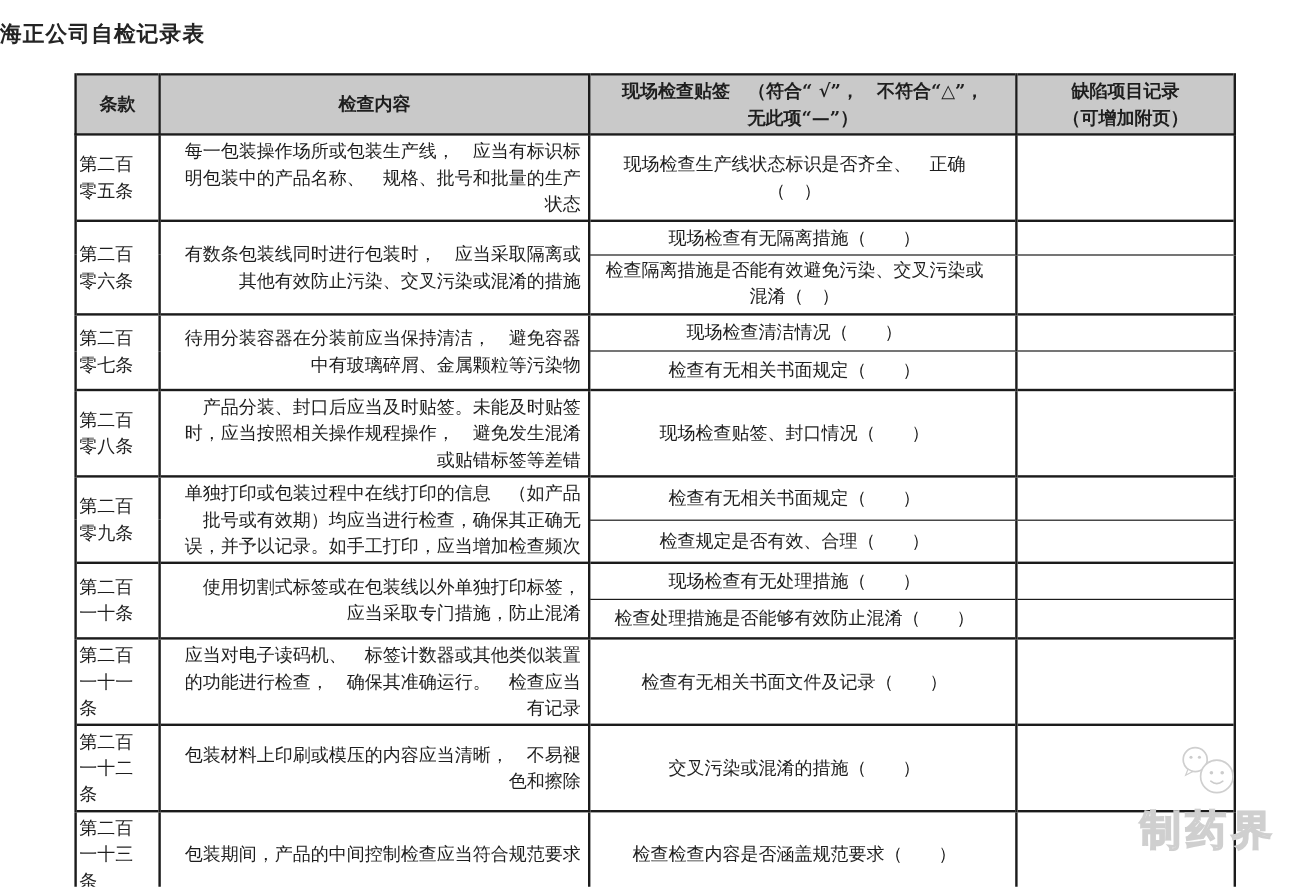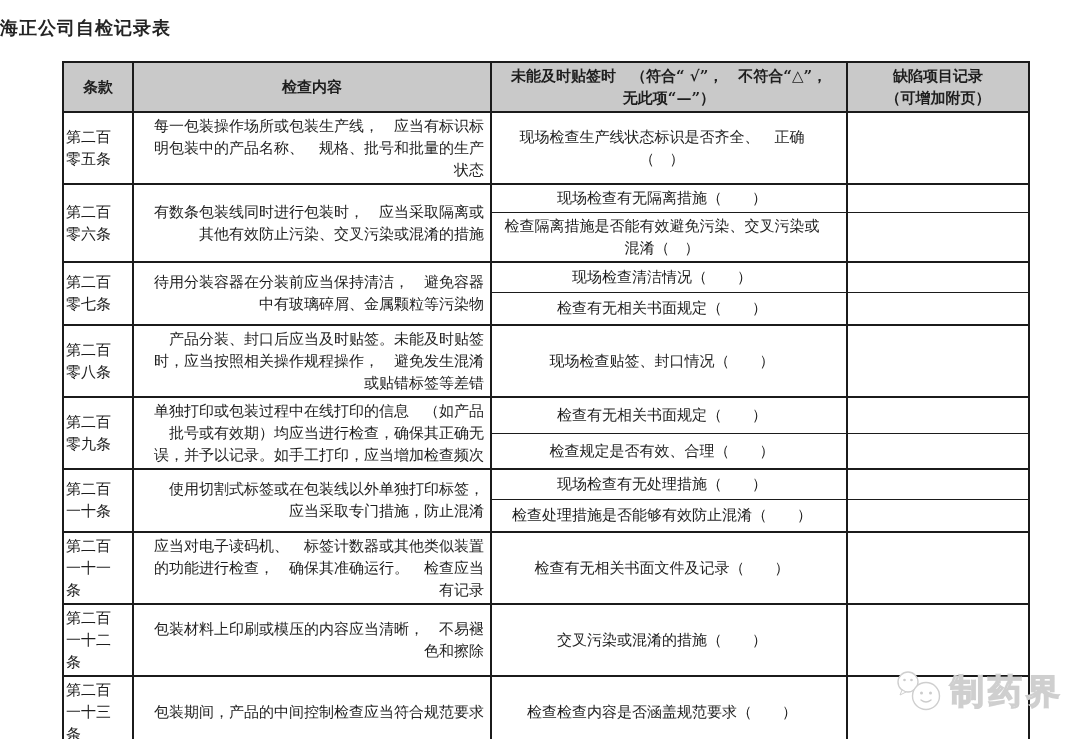--- a/index.html
+++ b/index.html
@@ -64,22 +64,24 @@
   td.method {
     text-align: center;
     padding: 2px 24px 2px 10px;
   }
   td.defect { padding: 2px 4px; }
   .watermark {
     position: absolute;
     right: 16px;
     bottom: 24px;
     display: flex;
+    align-items: center;
     gap: 5px;
     pointer-events: none;
+    flex-direction: column;
   }
   .wm-text {
     font-size: 34px;
     font-weight: bold;
     letter-spacing: 4px;
     color: #ffffff;
     -webkit-text-stroke: 1.3px #cfcfcf;
     text-shadow: 0 0 1px #d4d4d4;
     white-space: nowrap;
   }
@@ -95,21 +97,21 @@
     <colgroup>
       <col style="width:70px">
       <col style="width:358px">
       <col style="width:356px">
       <col style="width:182px">
     </colgroup>
     <thead>
       <tr>
         <th>条款</th>
         <th>检查内容</th>
-        <th>未能及时贴签时　（符合“ √”，　不符合“△”，
+        <th>现场检查贴签　（符合“ √”，　不符合“△”，
 无此项“—”）</th>
         <th>缺陷项目记录
 （可增加附页）</th>
       </tr>
     </thead>
     <tbody id="table-body">
         <tr class="major" style="height: 45px;">
           <td class="clause" rowspan="1">第二百
 零五条</td>
           <td class="content" rowspan="1">每一包装操作场所或包装生产线，　应当有标识标明包装中的产品名称、　规格、批号和批量的生产状态</td>

